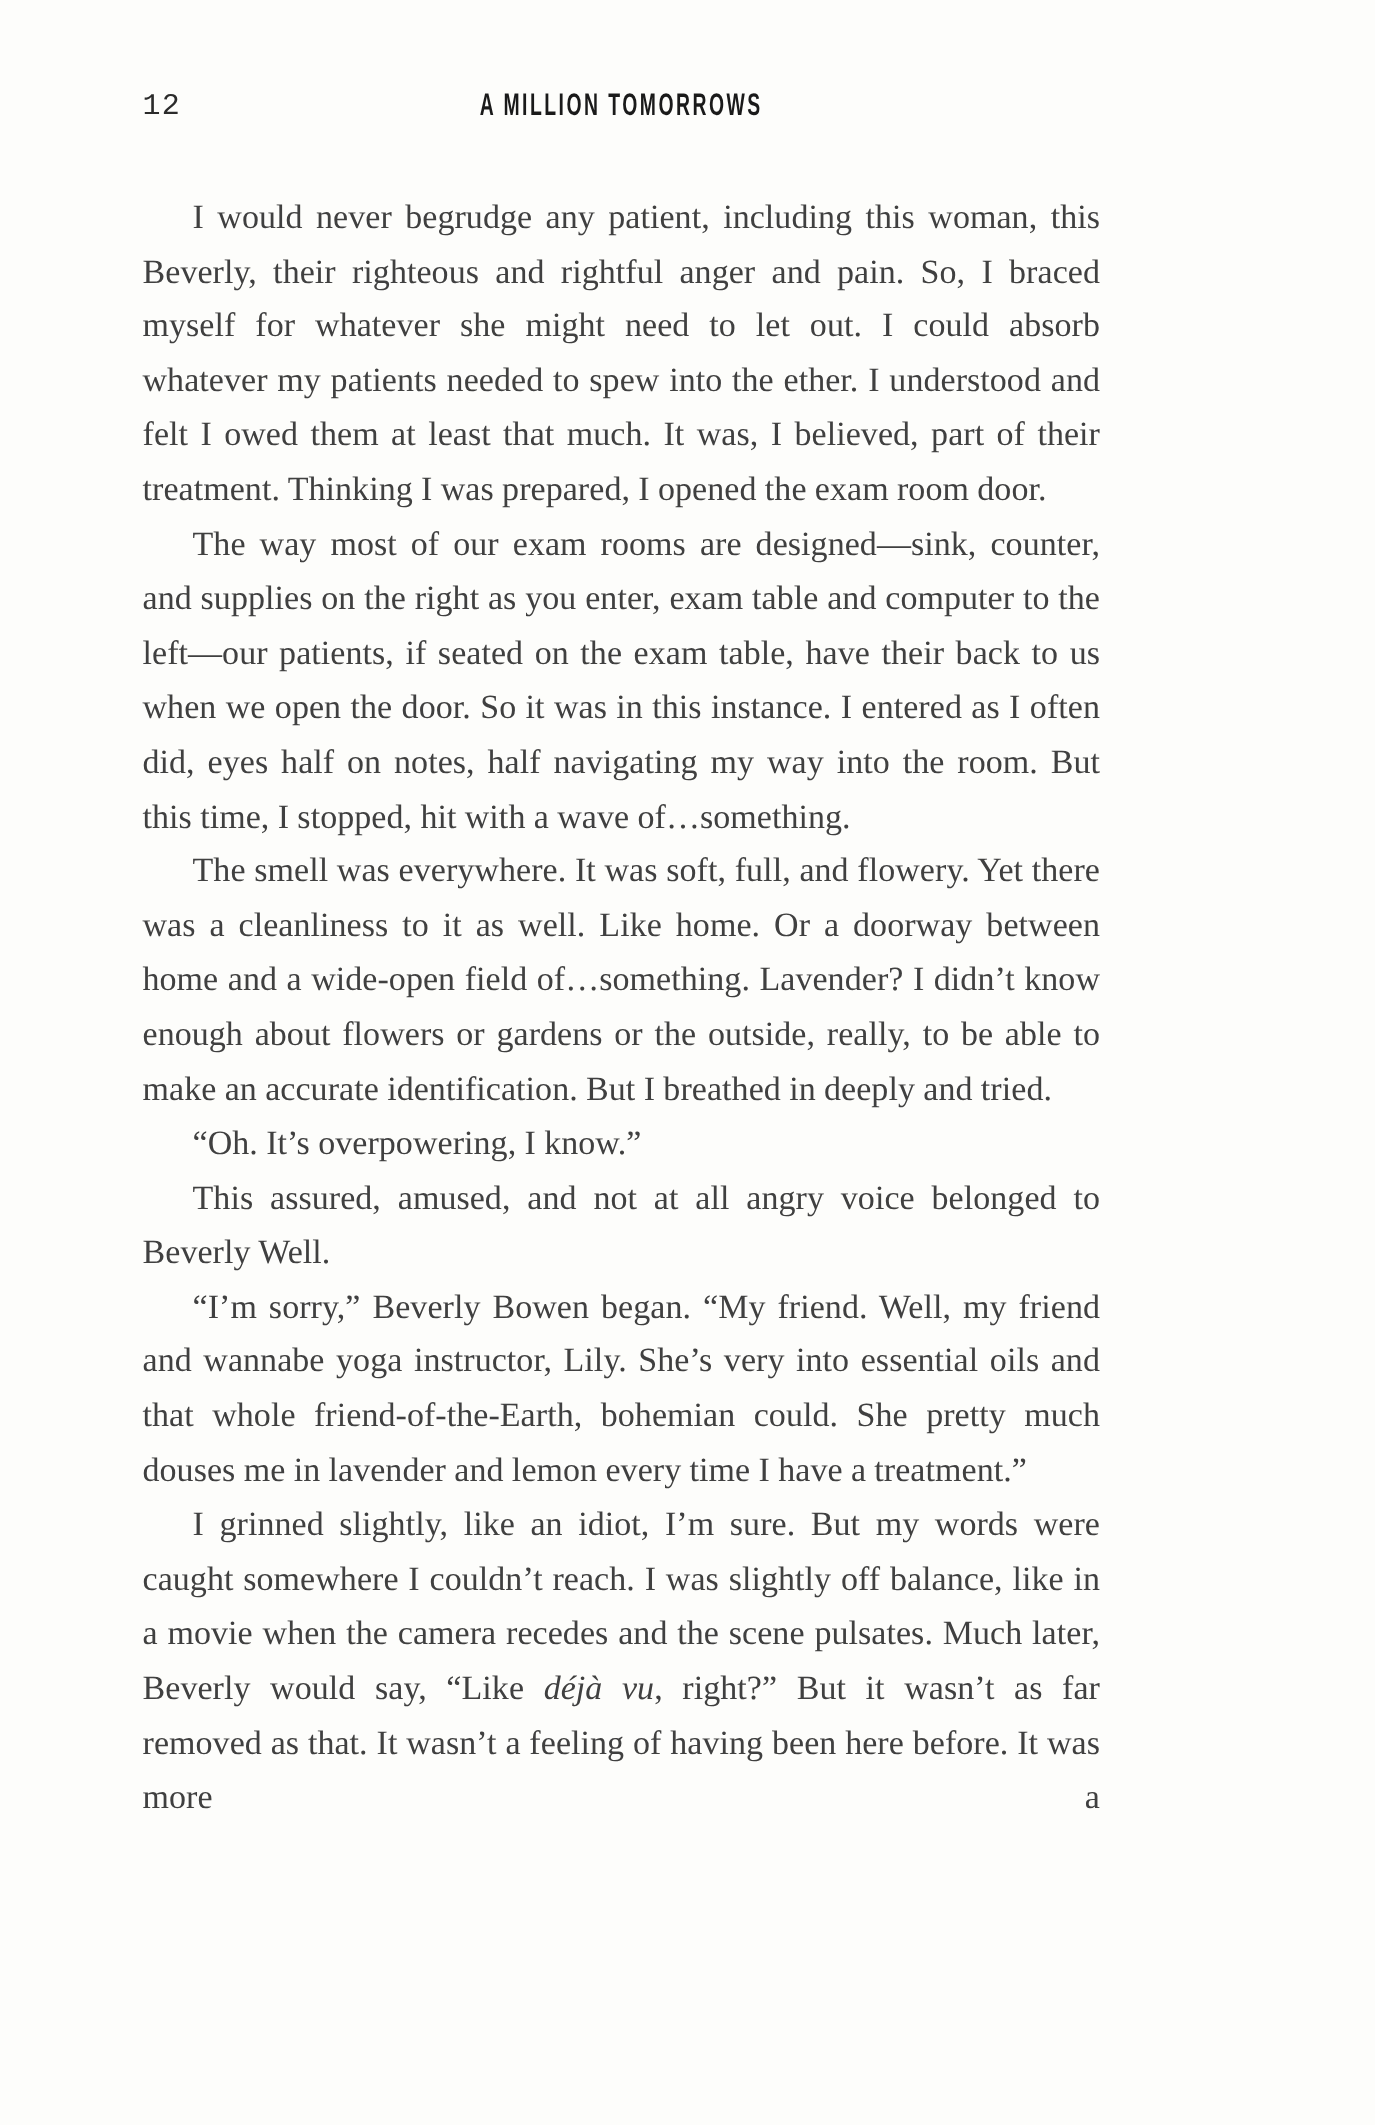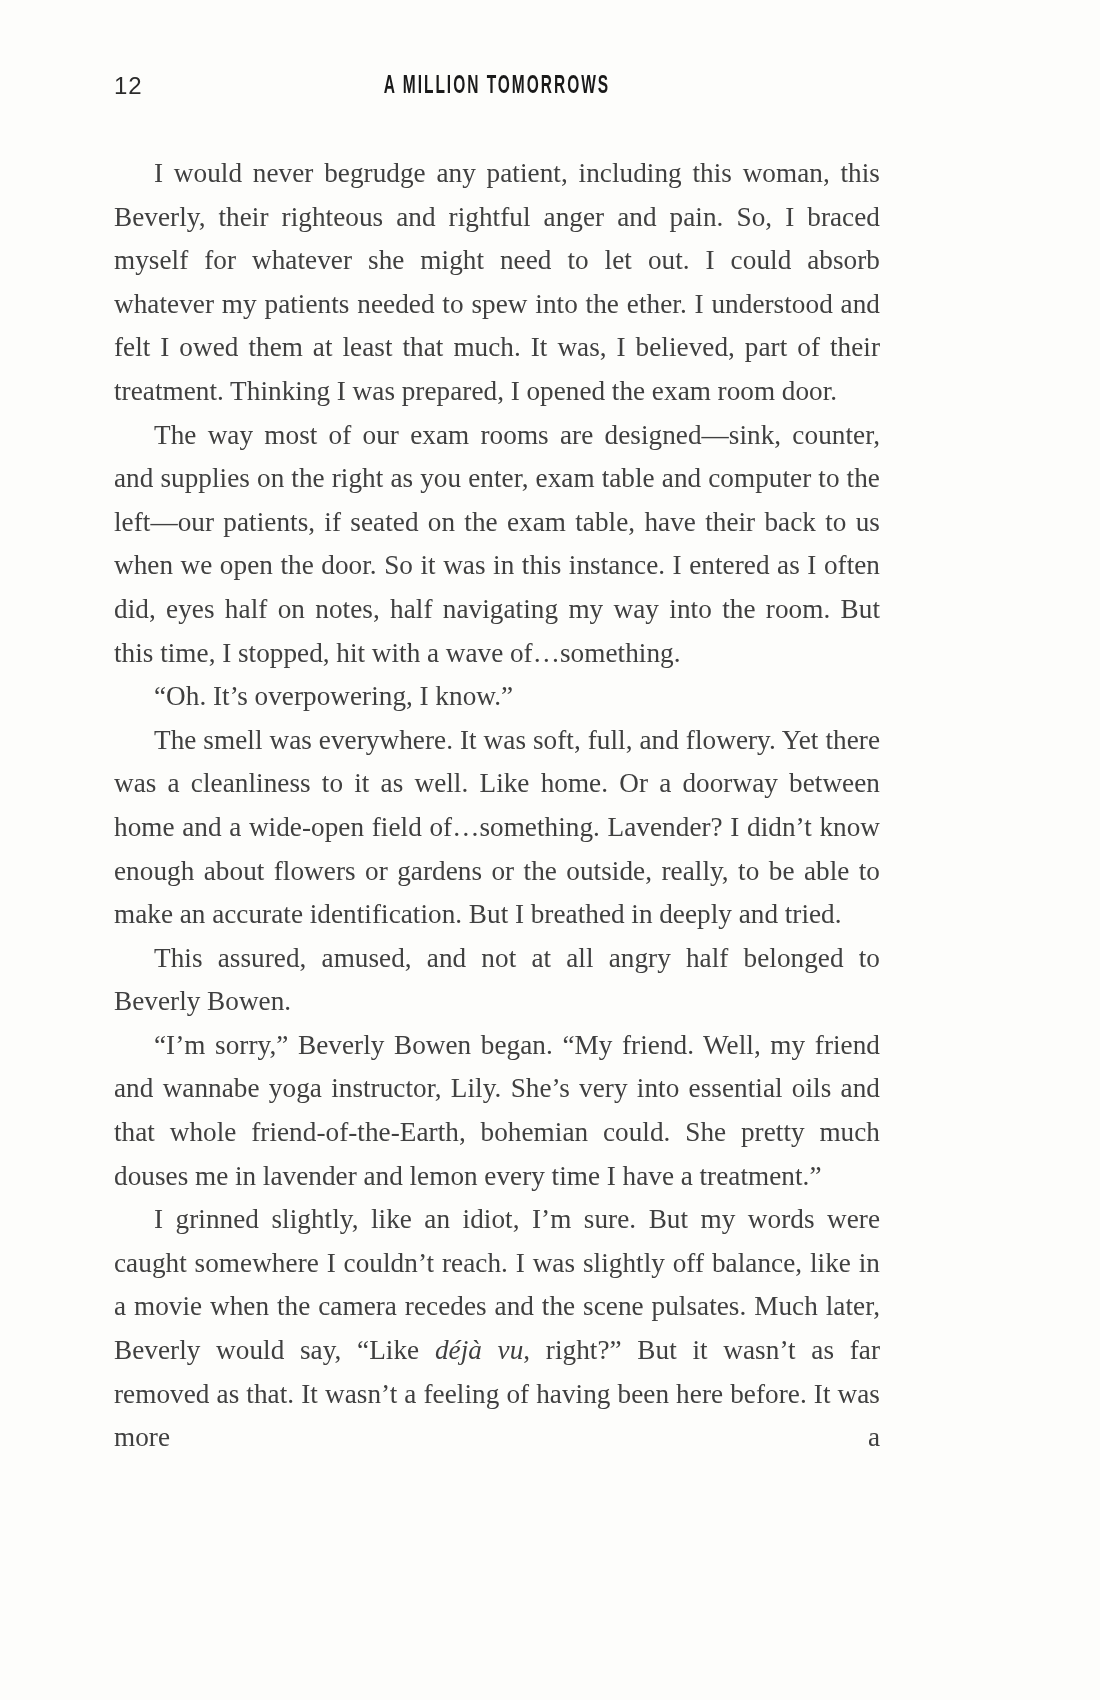--- a/index.html
+++ b/index.html
@@ -28,21 +28,21 @@
     position: absolute;
     top: 70px;
     left: 114px;
     width: 766px;
     height: 40px;
   }
   .folio {
     position: absolute;
     left: 0;
     top: 4px;
-    font-family: Liberation Sans, sans-serif;
+    font-family: Liberation Mono, monospace;
     font-size: 24px;
     font-weight: 300;
     letter-spacing: 1px;
     color: #2b2b2b;
     line-height: 1;
   }
   .head-title {
     position: absolute;
     left: 0;
     right: 0;
@@ -95,20 +95,20 @@
 <div class="page">
 
   <div class="running-head">
     <div class="folio">12</div>
     <div class="head-title">A MILLION TOMORROWS</div>
   </div>
 
   <div class="textblock">
     <p class="para">I would never begrudge any patient, including this woman, this Beverly, their righteous and rightful anger and pain. So, I braced myself for whatever she might need to let out. I could absorb whatever my patients needed to spew into the ether. I understood and felt I owed them at least that much. It was, I believed, part of their treatment. Thinking I was prepared, I opened the exam room door.</p>
     <p class="para">The way most of our exam rooms are designed—sink, counter, and supplies on the right as you enter, exam table and computer to the left—our patients, if seated on the exam table, have their back to us when we open the door. So it was in this instance. I entered as I often did, eyes half on notes, half navigating my way into the room. But this time, I stopped, hit with a wave of…something.</p>
+    <p class="para">The smell was everywhere. It was soft, full, and flowery. Yet there was a cleanliness to it as well. Like home. Or a doorway between home and a wide-open field of…something. Lavender? I didn’t know enough about flowers or gardens or the outside, really, to be able to make an accurate identification. But I breathed in deeply and tried.</p>
     <p class="para">“Oh. It’s overpowering, I know.”</p>
-    <p class="para">The smell was everywhere. It was soft, full, and flowery. Yet there was a cleanliness to it as well. Like home. Or a doorway between home and a wide-open field of…something. Lavender? I didn’t know enough about flowers or gardens or the outside, really, to be able to make an accurate identification. But I breathed in deeply and tried.</p>
-    <p class="para">This assured, amused, and not at all angry half belonged to Beverly Bowen.</p>
+    <p class="para">This assured, amused, and not at all angry voice belonged to Beverly Well.</p>
     <p class="para">“I’m sorry,” Beverly Bowen began. “My friend. Well, my friend and wannabe yoga instructor, Lily. She’s very into essential oils and that whole friend-of-the-Earth, bohemian could. She pretty much douses me in lavender and lemon every time I have a treatment.”</p>
     <p class="para"><span>I grinned slightly, like an idiot, I’m sure. But my words were caught somewhere I couldn’t reach. I was slightly off balance, like in a movie when the camera recedes and the scene pulsates. Much later, Beverly would say, “Like </span><em>déjà vu</em><span>, right?” But it wasn’t as far removed as that. It wasn’t a feeling of having been here before. It was more a</span></p>
   </div>
 
 </div>
 
 </body></html>

